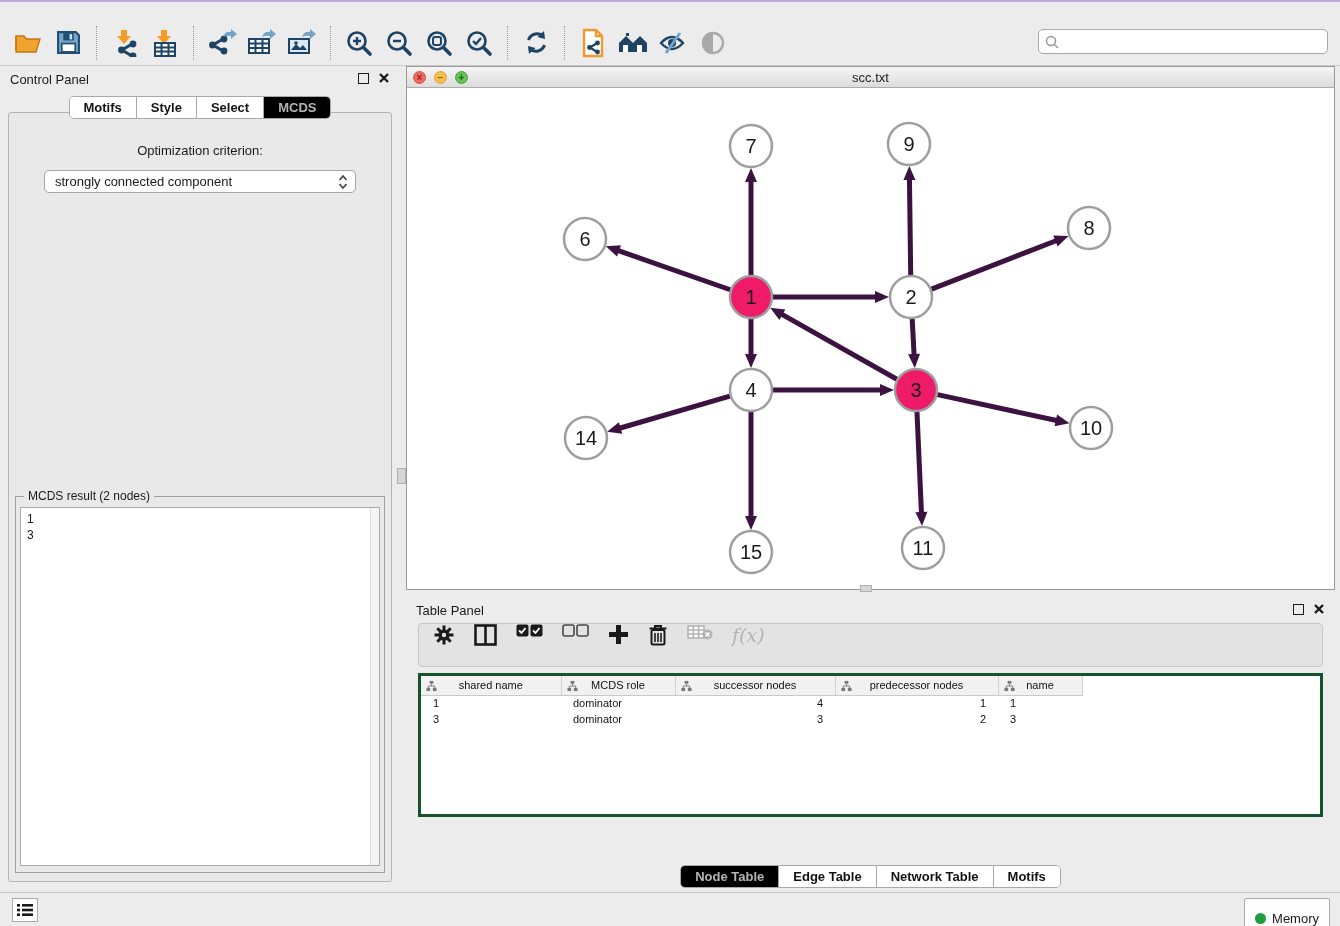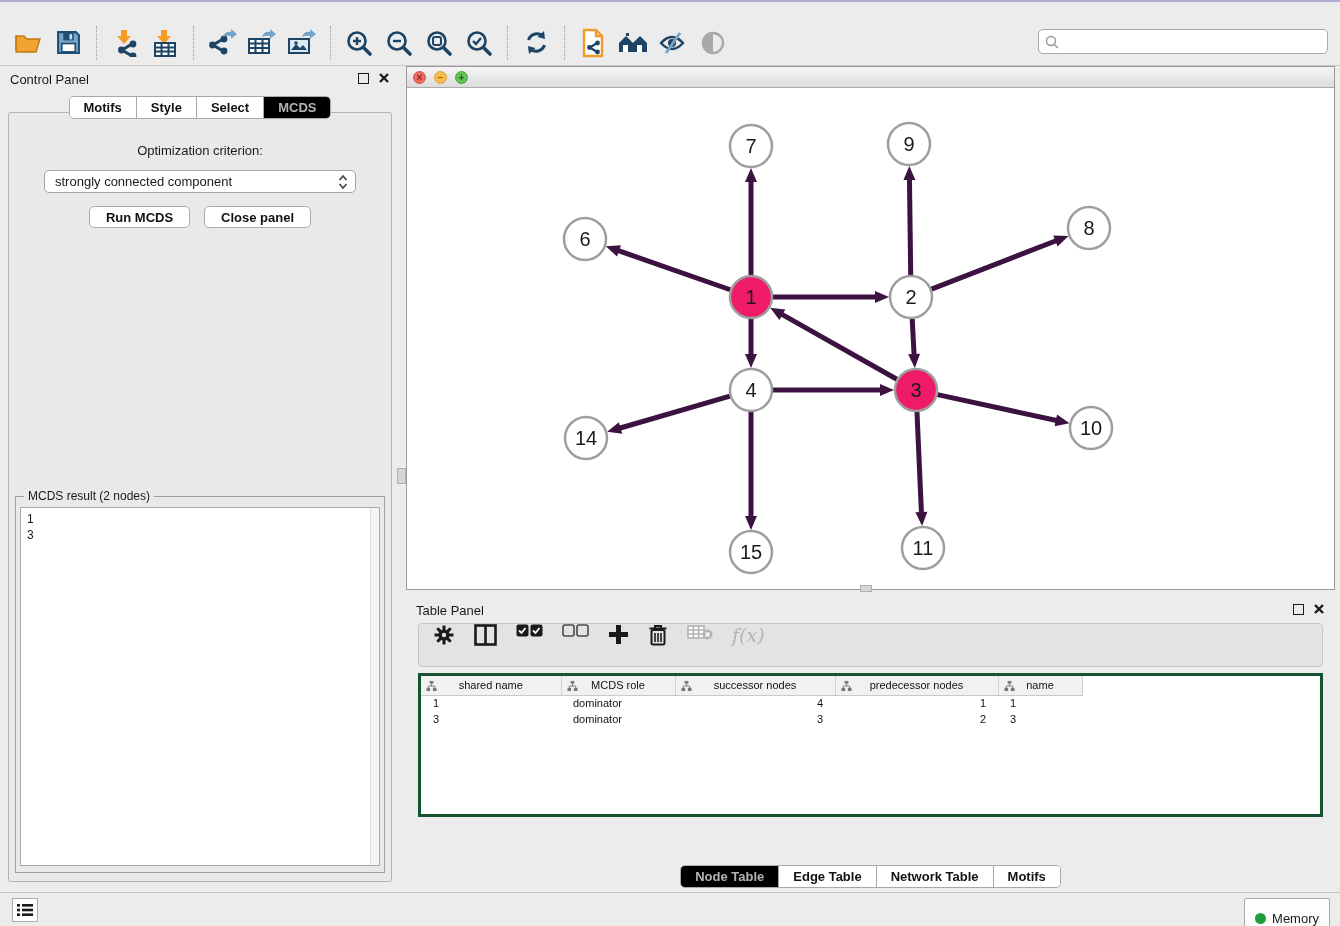--- a/index.html
+++ b/index.html
@@ -244,42 +244,39 @@
     </div>
     <div class="cp-content">
       <div class="opt-label">Optimization criterion:</div>
       <div class="selectbox">
         <span>strongly connected component</span>
         <svg class="chevrons" width="10" height="16" viewBox="0 0 10 16">
             <path d="M1.5 6 L5 2 L8.5 6" fill="none" stroke="#4a4a4a" stroke-width="1.8"></path>
             <path d="M1.5 10 L5 14 L8.5 10" fill="none" stroke="#4a4a4a" stroke-width="1.8"></path>
           </svg>
       </div>
-      <div class="btn-row">
-        <button class="std">Run MCDS</button>
-        <button class="std">Close panel</button>
-      </div>
       <div class="result-fieldset">
         <div class="result-legend">MCDS result (2 nodes)</div>
         <div class="result-list" id="mcds-result-list">1
 3</div>
         <div class="result-scroll" style="top:11px; bottom:7px; right:5px;"></div>
       </div>
     </div>
   </div>
 
   <div class="v-divider-grip"></div>
 
   <div class="net-window">
     <div class="net-titlebar">
       <div class="net-lights">
         <div class="light red">×</div>
         <div class="light yellow">−</div>
         <div class="light green">+</div>
       </div>
+      <div class="net-title">scc.txt</div>
     </div>
     <div class="net-canvas">
       <svg id="graph-svg" width="927" height="501" viewBox="0 0 927 501">
           <line x1="344" y1="187" x2="344" y2="92" stroke="#3B1240" stroke-width="5"></line>
           <polygon points="344,80 350,94 338,94" fill="#3B1240"></polygon>
           <line x1="323.23121807335133" y1="201.7434376400866" x2="210.0972084320934" y2="162.2146872835025" stroke="#3B1240" stroke-width="5"></line>
           <polygon points="198.76878192664867,158.2565623599134 213.96434197812874,157.210161518045 210.0062170545396,168.53858802348972" fill="#3B1240"></polygon>
           <line x1="366" y1="209" x2="470" y2="209" stroke="#3B1240" stroke-width="5"></line>
           <polygon points="482,209 468,215 468,203" fill="#3B1240"></polygon>
           <line x1="344" y1="231" x2="344" y2="268" stroke="#3B1240" stroke-width="5"></line>

